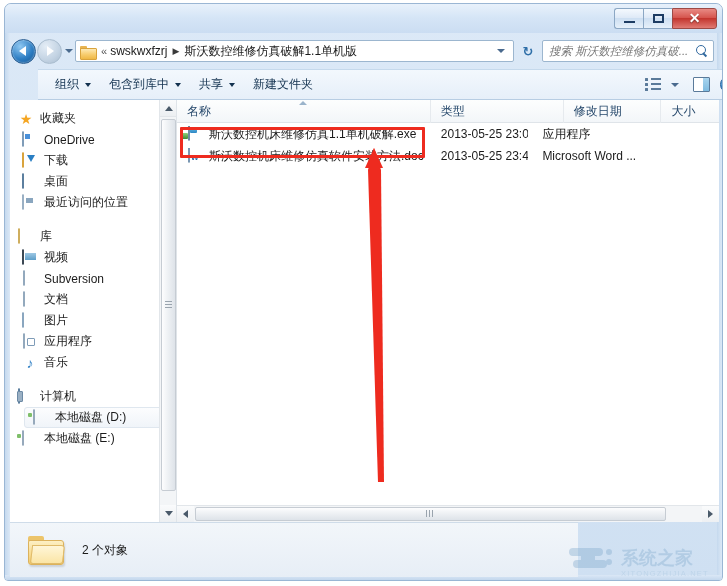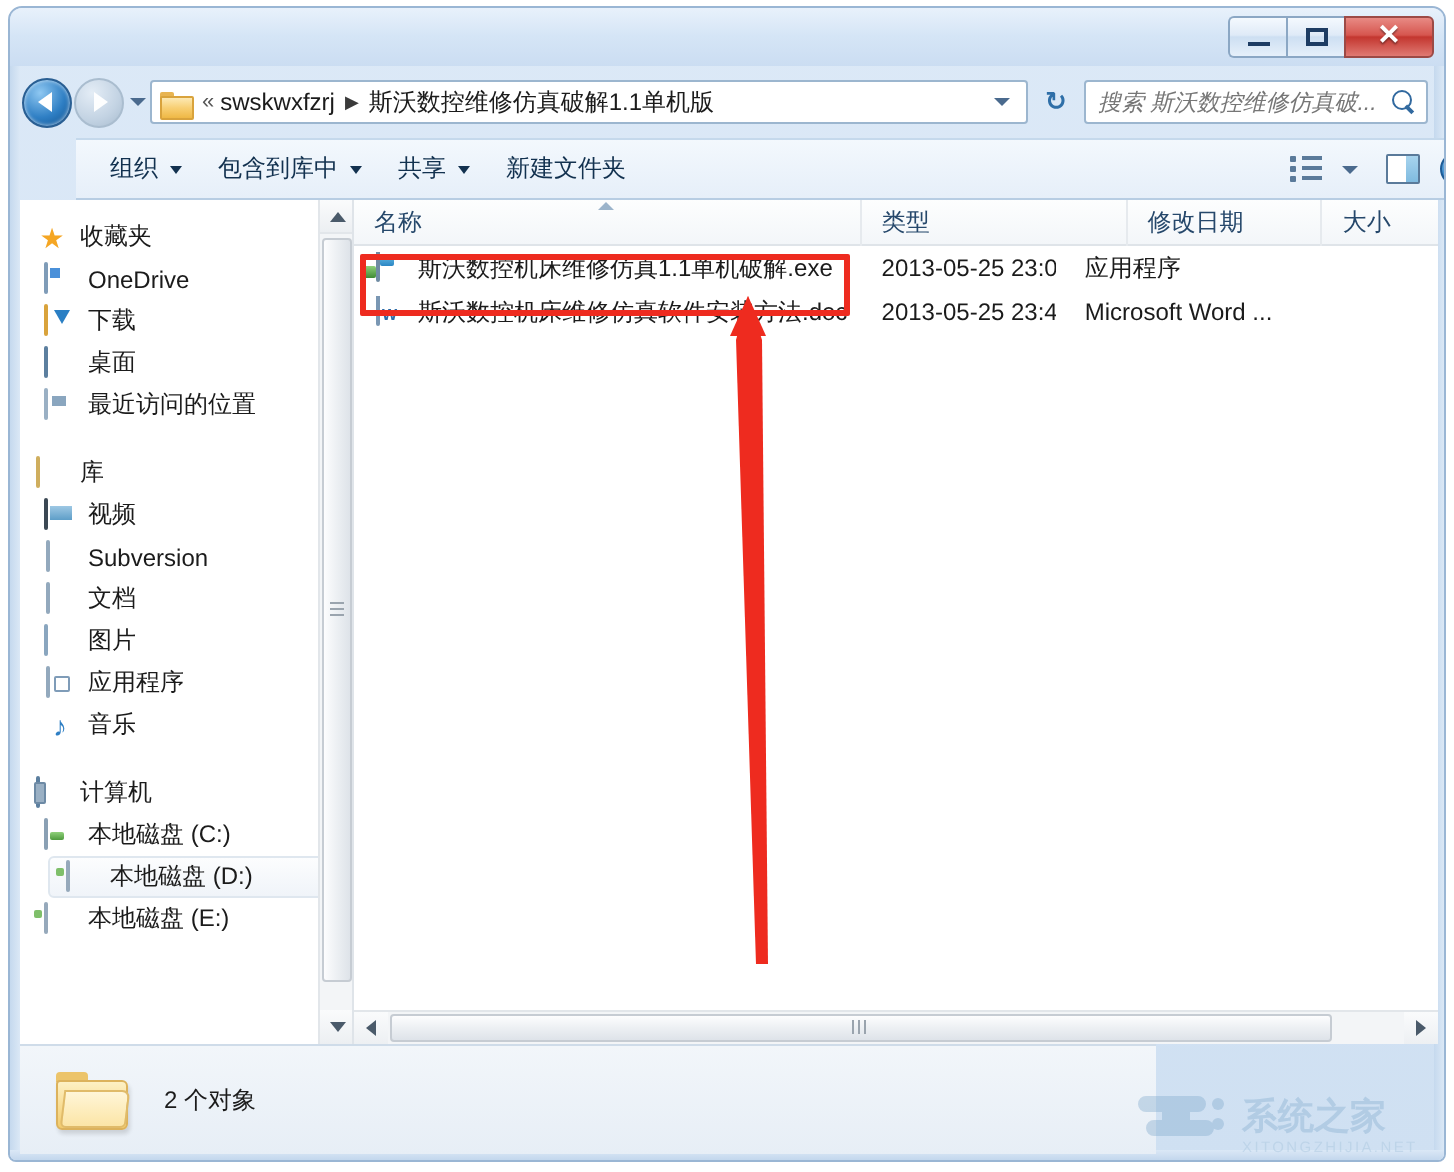--- a/index.html
+++ b/index.html
@@ -641,24 +641,20 @@
           </div>
         </div>
 
         <div class="nav-gap"></div>
 
         <div class="nav-group">
           <div class="nav-item root">
             <span class="nav-ico"><span class="i-computer"></span></span>
             <span>计算机</span>
           </div>
-          <div class="nav-item">
-            <span class="nav-ico"><span class="i-hddc"></span></span>
-            <span>本地磁盘 (C:)</span>
-          </div>
           <div class="nav-item selected">
             <span class="nav-ico"><span class="i-hdd"></span></span>
             <span>本地磁盘 (D:)</span>
           </div>
           <div class="nav-item">
             <span class="nav-ico"><span class="i-hdd"></span></span>
             <span>本地磁盘 (E:)</span>
           </div>
         </div>
       </div>

